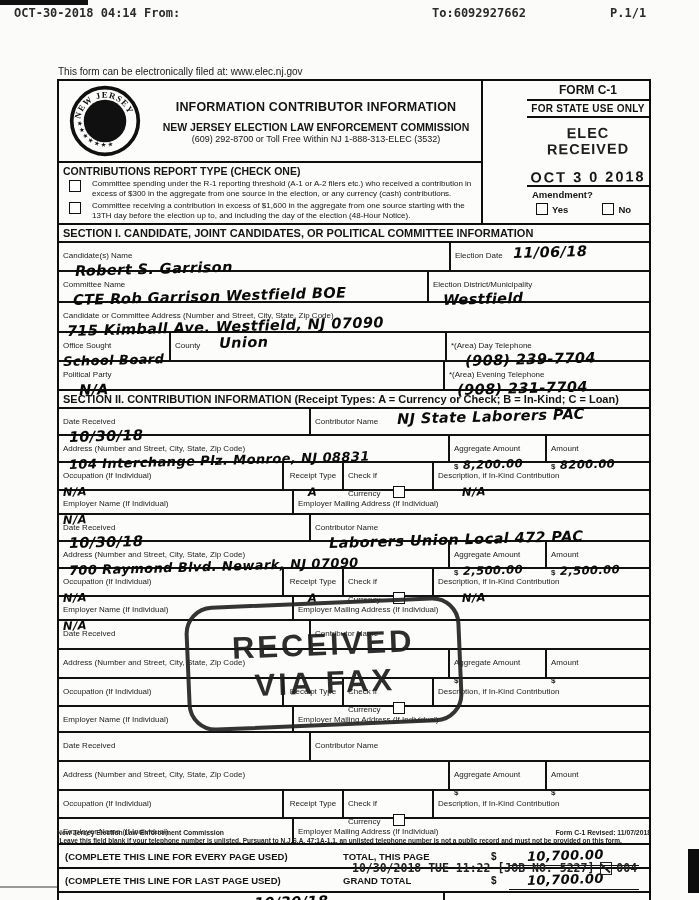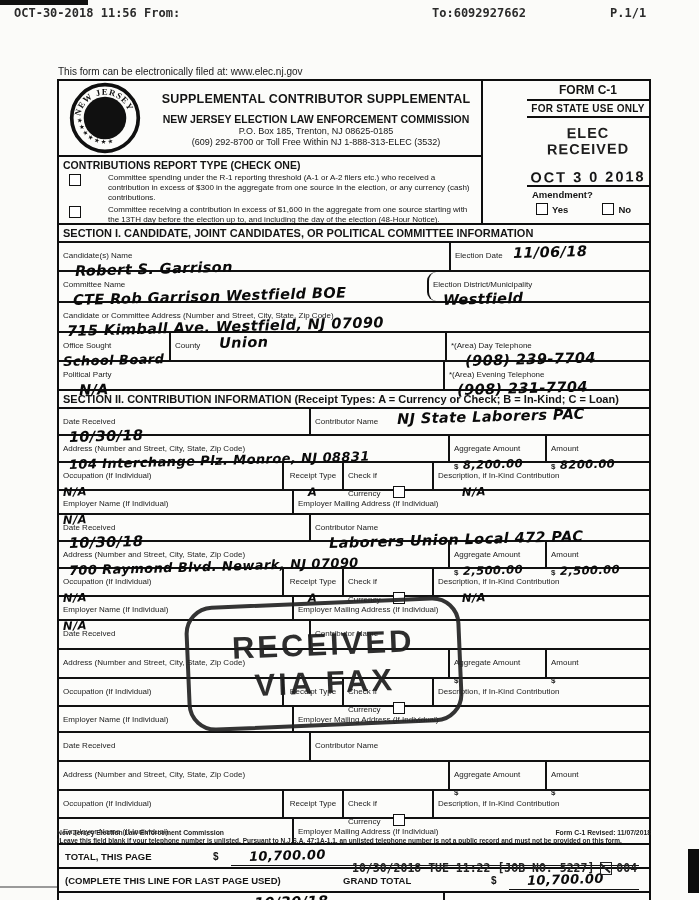--- a/index.html
+++ b/index.html
@@ -27,21 +27,21 @@
   .stateuse{height:15px;border-bottom:2.5px solid #0e0e0e;font-weight:bold;font-size:10px;text-align:center;line-height:15px;letter-spacing:0.3px;}
   .stampbox{flex:1;border-bottom:2.5px solid #0e0e0e;text-align:center;padding-top:7px;}
   .elec-received{font-weight:bold;font-size:14.5px;letter-spacing:1px;color:#1e1e1e;transform:rotate(-0.6deg);}
   .elec-date{font-weight:bold;font-size:14.5px;letter-spacing:2px;margin-top:12px;color:#161616;transform:rotate(-0.6deg);font-family:"Liberation Sans",sans-serif;}
   .amendment{height:36px;padding:2px 5px;box-sizing:border-box;}
   .amendment .q{font-size:9.5px;font-weight:bold;}
   .yn{display:flex;gap:34px;margin-top:3px;margin-left:4px;font-size:9.5px;font-weight:bold;}
   .cb{display:inline-block;width:10px;height:10px;border:1.5px solid #111;vertical-align:-2px;margin-right:4px;background:#fff;}
   .report{flex:1;border-top:2.5px solid #0e0e0e;padding:2px 4px;box-sizing:border-box;}
   .report h2{margin:0;font-size:10.5px;}
-  .opt{display:flex;gap:23px;margin-top:2px;margin-left:6px;}
+  .opt{display:flex;gap:7px;margin-top:2px;margin-left:6px;}
   .opt .cb{flex:none;margin-top:1px;}
   .opt .txt{font-size:8px;line-height:1.25;}
   .secbar{border-top:2.5px solid #0e0e0e;font-weight:bold;font-size:11px;padding:2px 4px;}
   
   .row{display:flex;border-top:2px solid #111;}
   .cell{position:relative;padding:1px 4px;box-sizing:border-box;min-width:0;}
   .cell+.cell{border-left:2px solid #111;}
   .lbl{font-size:8px;color:#1b1b1b;}
   
   .hw{font-family:"DejaVu Sans",sans-serif;font-style:italic;font-weight:bold;color:#0a0a0a;font-size:13px;letter-spacing:0.4px;white-space:nowrap;transform:rotate(-1.6deg);transform-origin:left center;display:inline-block;}
@@ -70,21 +70,21 @@
   .sig-date{position:absolute;left:195px;top:2px;}
   .seal-svg text{font-family:"Liberation Serif",serif;}
 </style>
 </head>
 <body>
 
 <div class="artifact-top"></div>
 <div class="artifact-right"></div>
 <div class="artifact-bl"></div>
 
-<div class="fax-line mono" style="left:14px;top:6px;">OCT-30-2018 11:56 From:</div>
+<div class="fax-line mono" style="left:14px;top:6px;">OCT-30-2018 04:14 From:</div>
 <div class="fax-line mono" style="left:432px;top:6px;">To:6092927662</div>
 <div class="fax-line mono" style="left:610px;top:6px;">P.1/1</div>
 
 <div class="efile">This form can be electronically filed at: www.elec.nj.gov</div>
 
 <div class="form">
 
   <div class="top-area">
     <div class="top-left">
       <div class="hdr">
@@ -96,23 +96,22 @@
             <path id="sealArcBot" d="M 10,38 A 30,30 0 0 0 70,38" fill="none"></path>
             <text font-size="9.5" font-weight="bold" fill="#101010" letter-spacing="1">
               <textPath href="#sealArcTop" startOffset="4">NEW JERSEY</textPath>
             </text>
             <text font-size="7" fill="#101010">
               <textPath href="#sealArcBot" startOffset="2">★ ★ ★ ★ ★ ★ ★</textPath>
             </text>
           </svg>
         </div>
         <div class="hdr-center">
-          <div class="title">SUPPLEMENTAL CONTRIBUTOR SUPPLEMENTAL</div>
+          <div class="title">INFORMATION CONTRIBUTOR INFORMATION</div>
           <div class="agency">NEW JERSEY ELECTION LAW ENFORCEMENT COMMISSION</div>
-          <div class="addr">P.O. Box 185, Trenton, NJ 08625-0185</div>
           <div class="phone">(609) 292-8700 or Toll Free Within NJ 1-888-313-ELEC (3532)</div>
         </div>
       </div>
       <div class="report">
         <h2>CONTRIBUTIONS REPORT TYPE (CHECK ONE)</h2>
         <div class="opt">
           <span class="cb"></span>
           <span class="txt">Committee spending under the R-1 reporting threshold (A-1 or A-2 filers etc.) who received a contribution in excess of $300 in the aggregate from one source in the election, or any currency (cash) contributions.</span>
         </div>
         <div class="opt">
@@ -149,21 +148,21 @@
       <span class="lbl">Election Date</span>
       <span class="hw big" style="margin-left:6px;">11/06/18</span>
     </div>
   </div>
 
   <div class="row" style="height:29px;">
     <div class="cell" style="flex:1;">
       <span class="lbl">Committee Name</span><br>
       <span class="hw big" style="margin-left:10px;margin-top:-3px;">CTE Rob Garrison Westfield BOE</span>
     </div>
-    <div class="cell" style="width:222px;border-radius:9px;">
+    <div class="cell" style="width:222px;">
       <span class="lbl">Election District/Municipality</span><br>
       <span class="hw big" style="margin-left:10px;margin-top:-4px;">Westfield</span>
     </div>
   </div>
 
   <div class="row" style="height:28px;">
     <div class="cell" style="flex:1;">
       <span class="lbl">Candidate or Committee Address (Number and Street, City, State, Zip Code)</span><br>
       <span class="hw big" style="margin-left:4px;margin-top:-4px;">715 Kimball Ave.  Westfield, NJ 07090</span>
     </div>
@@ -403,20 +402,21 @@
       <div class="cell" style="width:233px;">
         <span class="lbl">Employer Name (If Individual)</span>
       </div>
       <div class="cell" style="flex:1;">
         <span class="lbl">Employer Mailing Address (If Individual)</span>
       </div>
     </div>
   </div>
 
   <div class="trow">
+    <span class="note">(COMPLETE THIS LINE FOR EVERY PAGE USED)</span>
     <span class="tlabel">TOTAL, THIS PAGE</span>
     <span class="dollar">$</span>
     <span class="tval"><span class="hw">10,700.00</span></span>
   </div>
   <div class="trow">
     <span class="note">(COMPLETE THIS LINE FOR LAST PAGE USED)</span>
     <span class="tlabel">GRAND TOTAL</span>
     <span class="dollar">$</span>
     <span class="tval"><span class="hw">10,700.00</span></span>
   </div>

